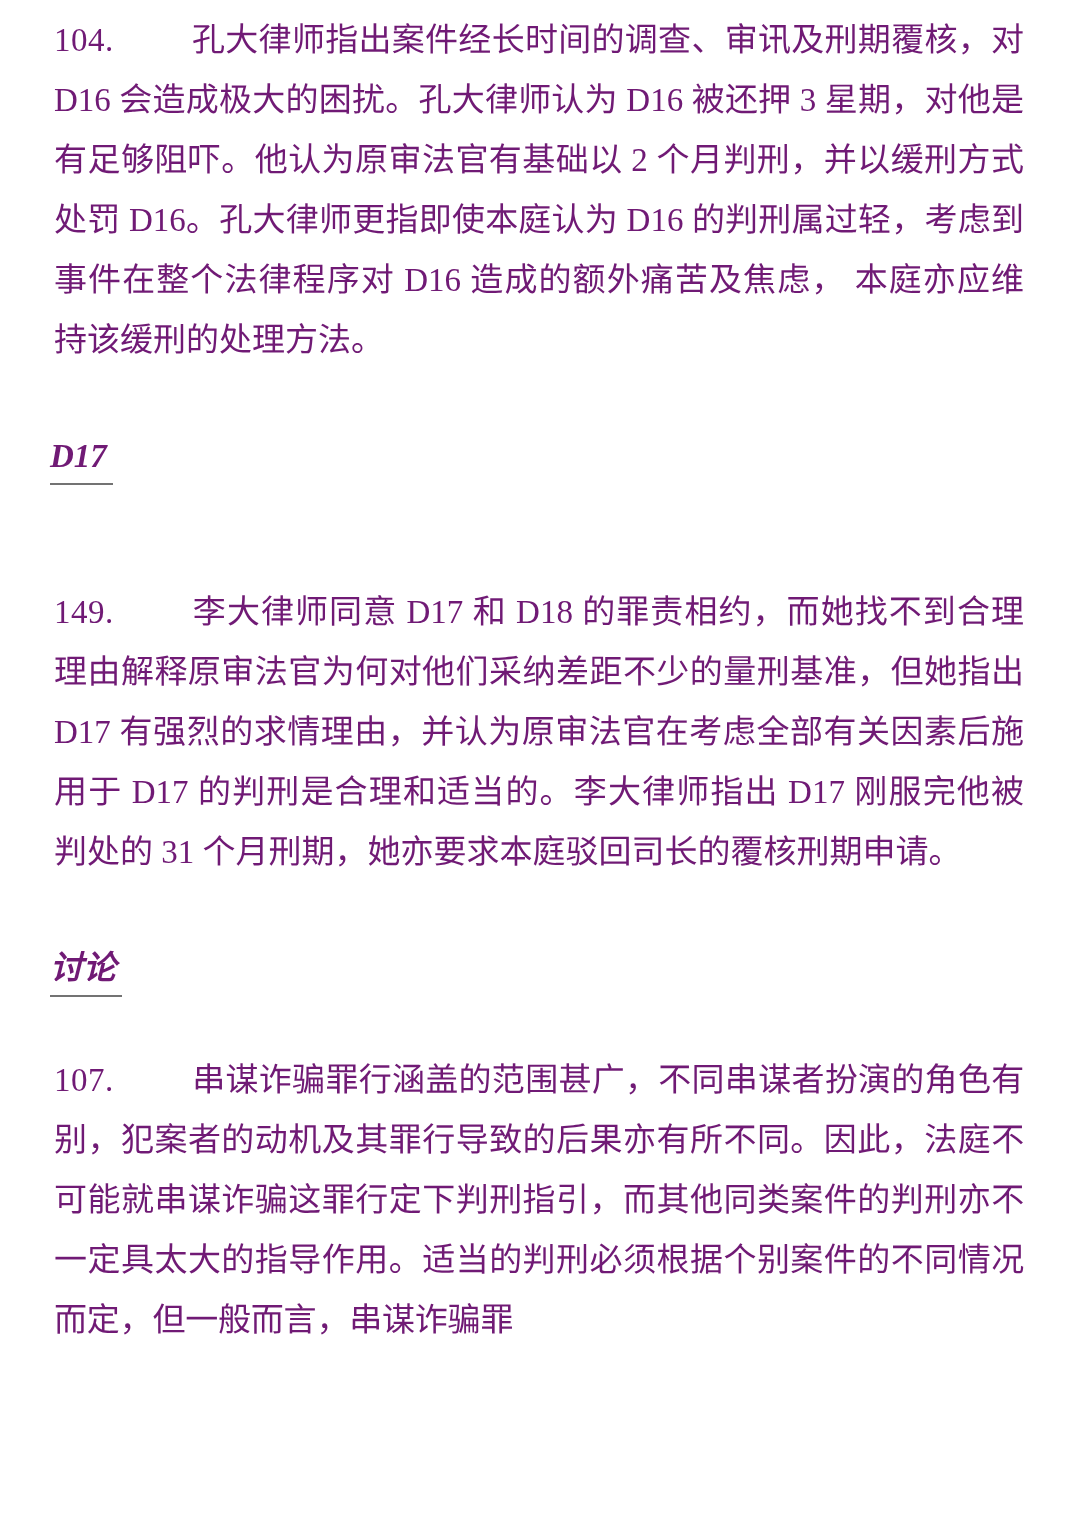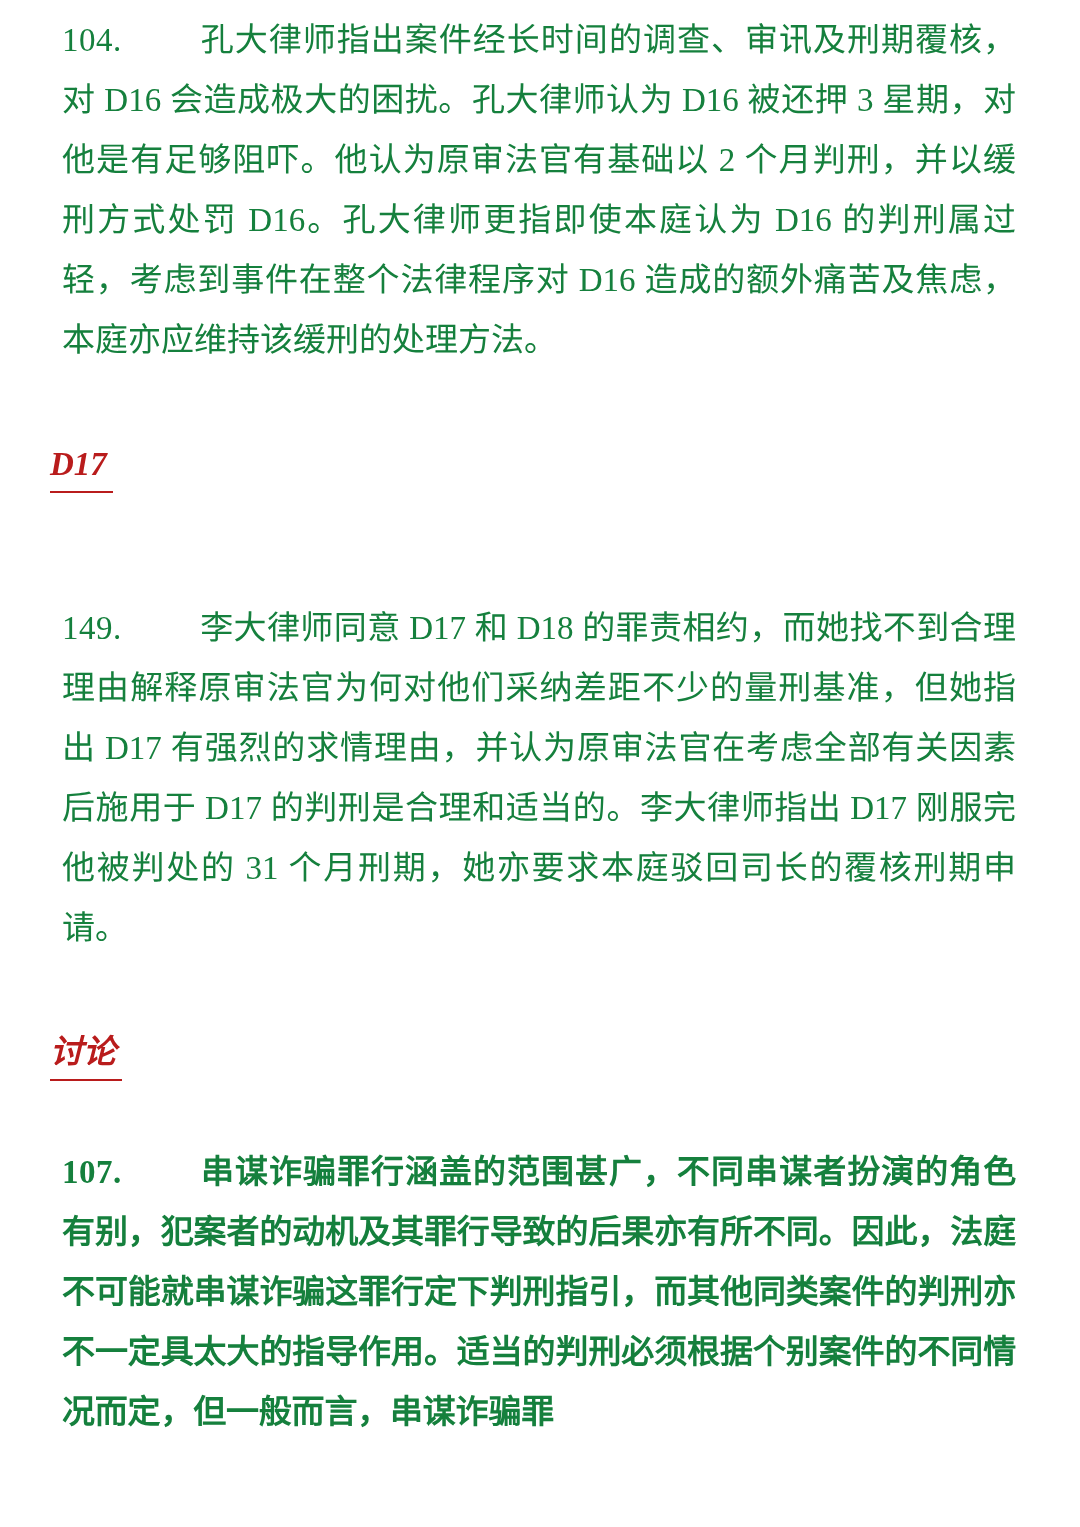--- a/index.html
+++ b/index.html
@@ -27,50 +27,50 @@
     width: 978px;
   }
 
   
   .para {
     font-size: 33px;
     line-height: 60px;
     text-align: justify;
     text-align-last: left;
     text-justify: inter-character;
-    color: #15803d;
-    margin: 12px;
+    color: #701a75;
+    margin: 4px;
   }
 
   .para .num {
     font-family: "Liberation Serif", "DejaVu Serif", serif;
     letter-spacing: 0.5px;
   }
 
   .para .gap {
     display: inline-block;
     width: 78px;
   }
 
   
   .p104 { margin-top: 10px; }
 
   
-  .p107 { letter-spacing: -0.2px; font-weight: bold; }
+  .p107 { letter-spacing: -0.2px; }
 
   
   .heading {
     font-family: "Liberation Serif", "DejaVu Serif", serif;
     font-size: 33px;
     line-height: 52px;
     font-style: italic;
     font-weight: bold;
-    color: #b91c1c;
+    color: #701a75;
     display: inline-block;
-    border-bottom: 2px solid #b91c1c;
+    border-bottom: 2px solid #737373;
     padding-right: 6px;
     padding-bottom: 1px;
   }
 
   .heading-row { margin: 0; line-height: 56px; }
 
   
   .space-before-heading { height: 56px; }
   .space-after-heading  { height: 44px; }
   .space-between-paras  { height: 44px; }

